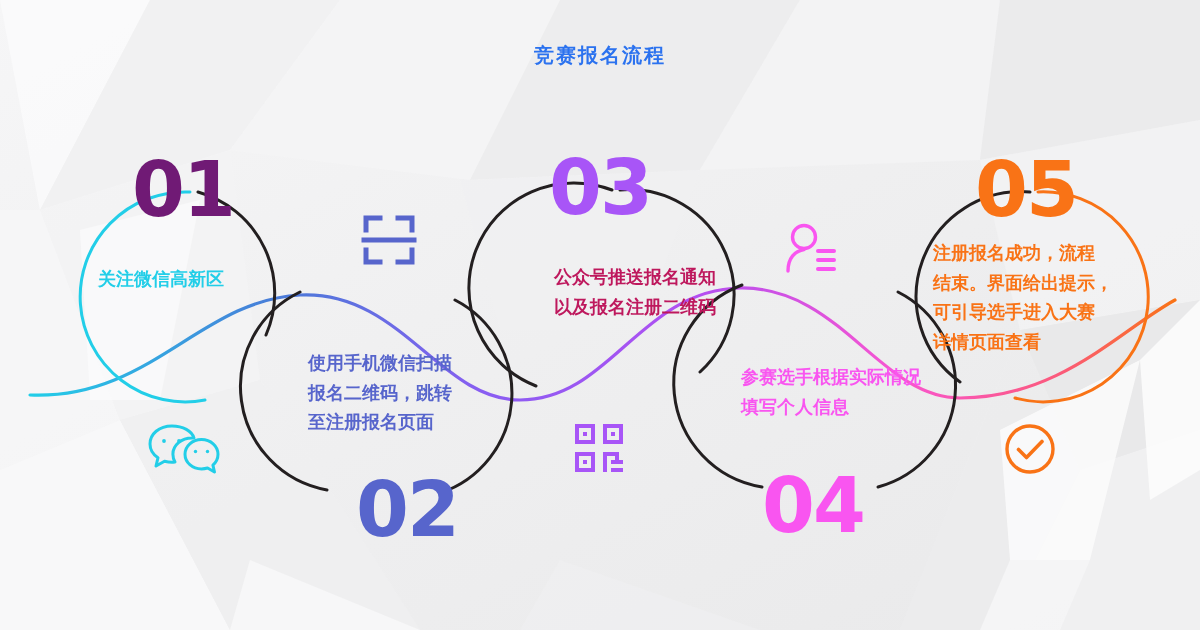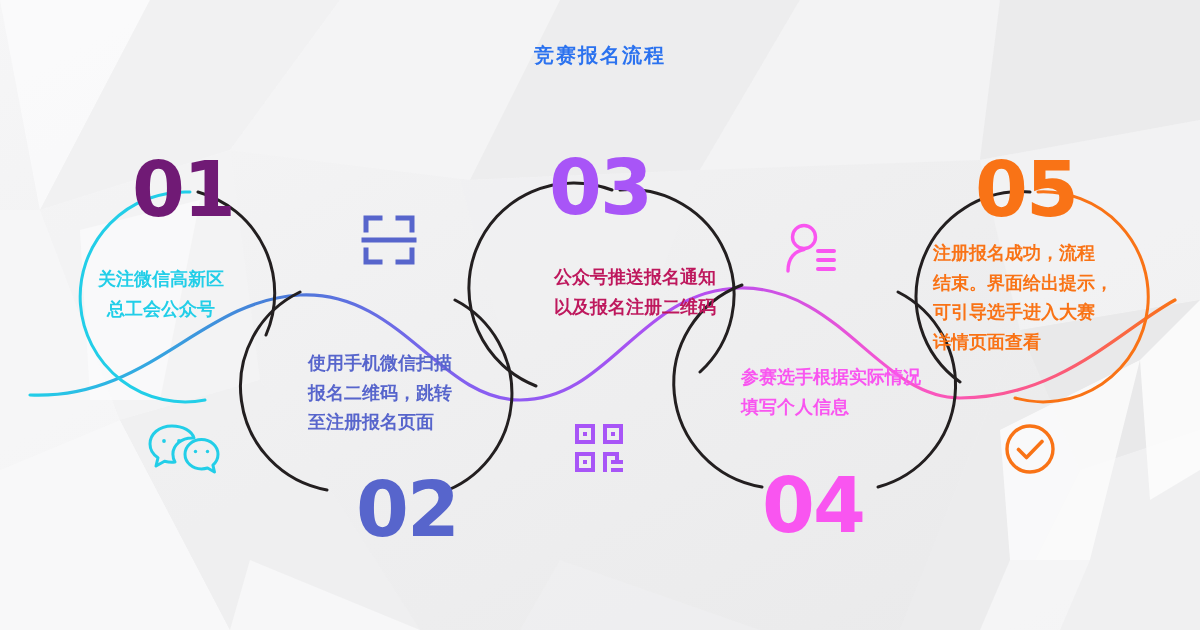--- a/index.html
+++ b/index.html
@@ -169,21 +169,20 @@
 
     <g transform="translate(1005,424)">
       <circle cx="25" cy="25" r="23" fill="none" stroke="#f97316" stroke-width="3.4"></circle>
       <path d="M13.5 25.5 L21.5 33.5 L37 17.5" fill="none" stroke="#f97316" stroke-width="3.6" stroke-linecap="round" stroke-linejoin="round"></path>
     </g>
   </svg>
 
   <div class="num" style="left:132px;top:152px;color:#701a75;">01</div>
   <div class="desc" style="left:98px;top:264px;color:#22cee8;text-align:center;">
     <div>关注微信高新区</div>
-    <div>总工会公众号</div>
   </div>
 
   <div class="num" style="left:356px;top:472px;color:#5765cc;">02</div>
   <div class="desc" style="left:308px;top:348px;color:#5765cc;">
     <div>使用手机微信扫描</div>
     <div>报名二维码，跳转</div>
     <div>至注册报名页面</div>
   </div>
 
   <div class="num" style="left:549px;top:150px;color:#a855f7;">03</div>

